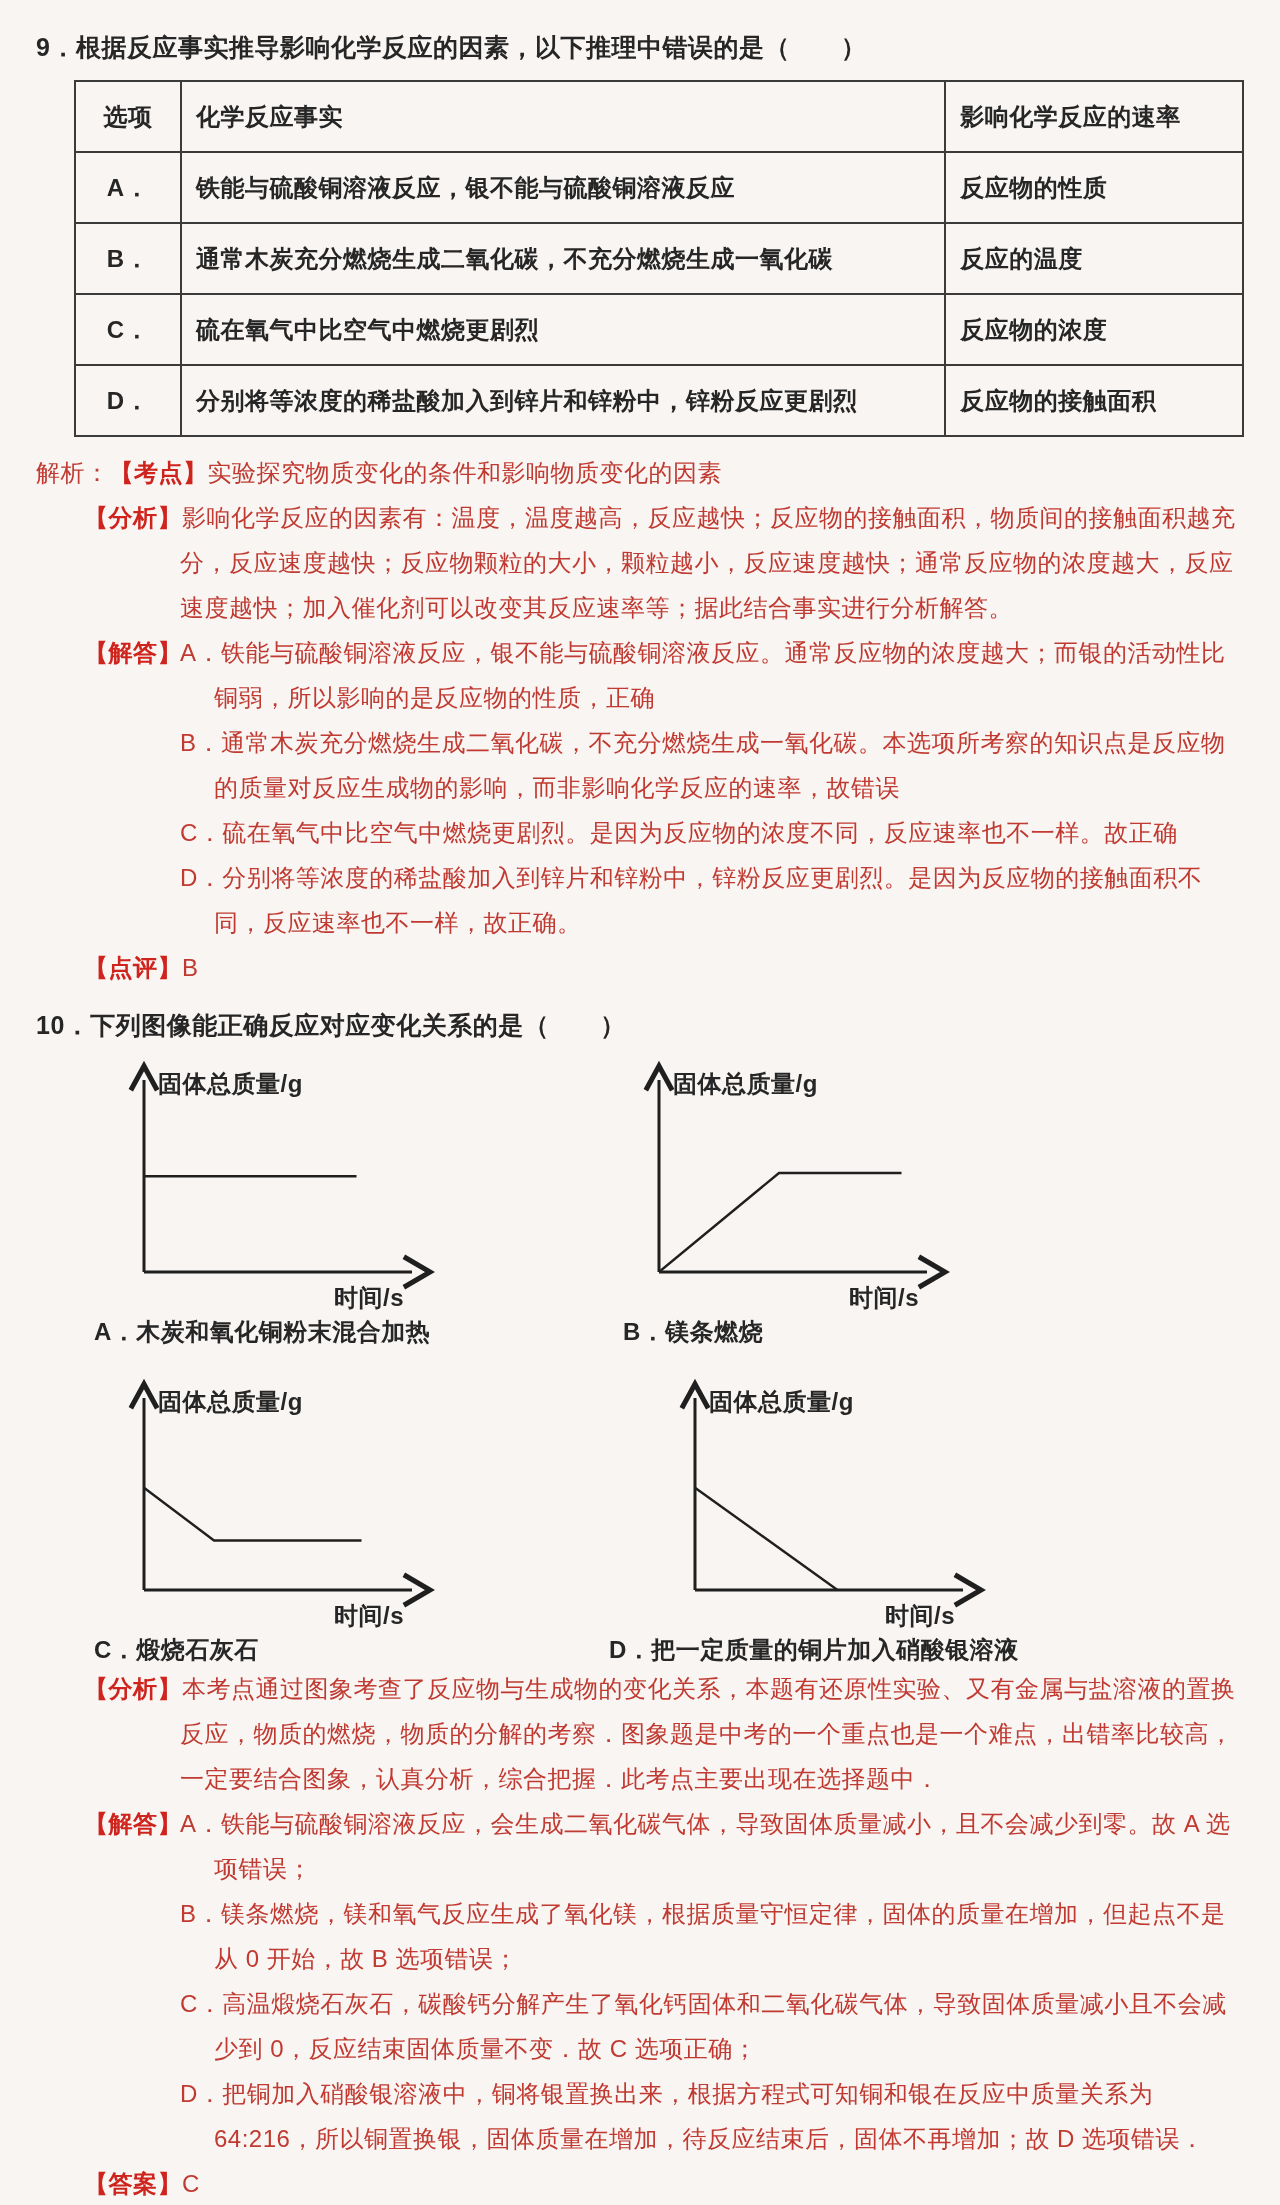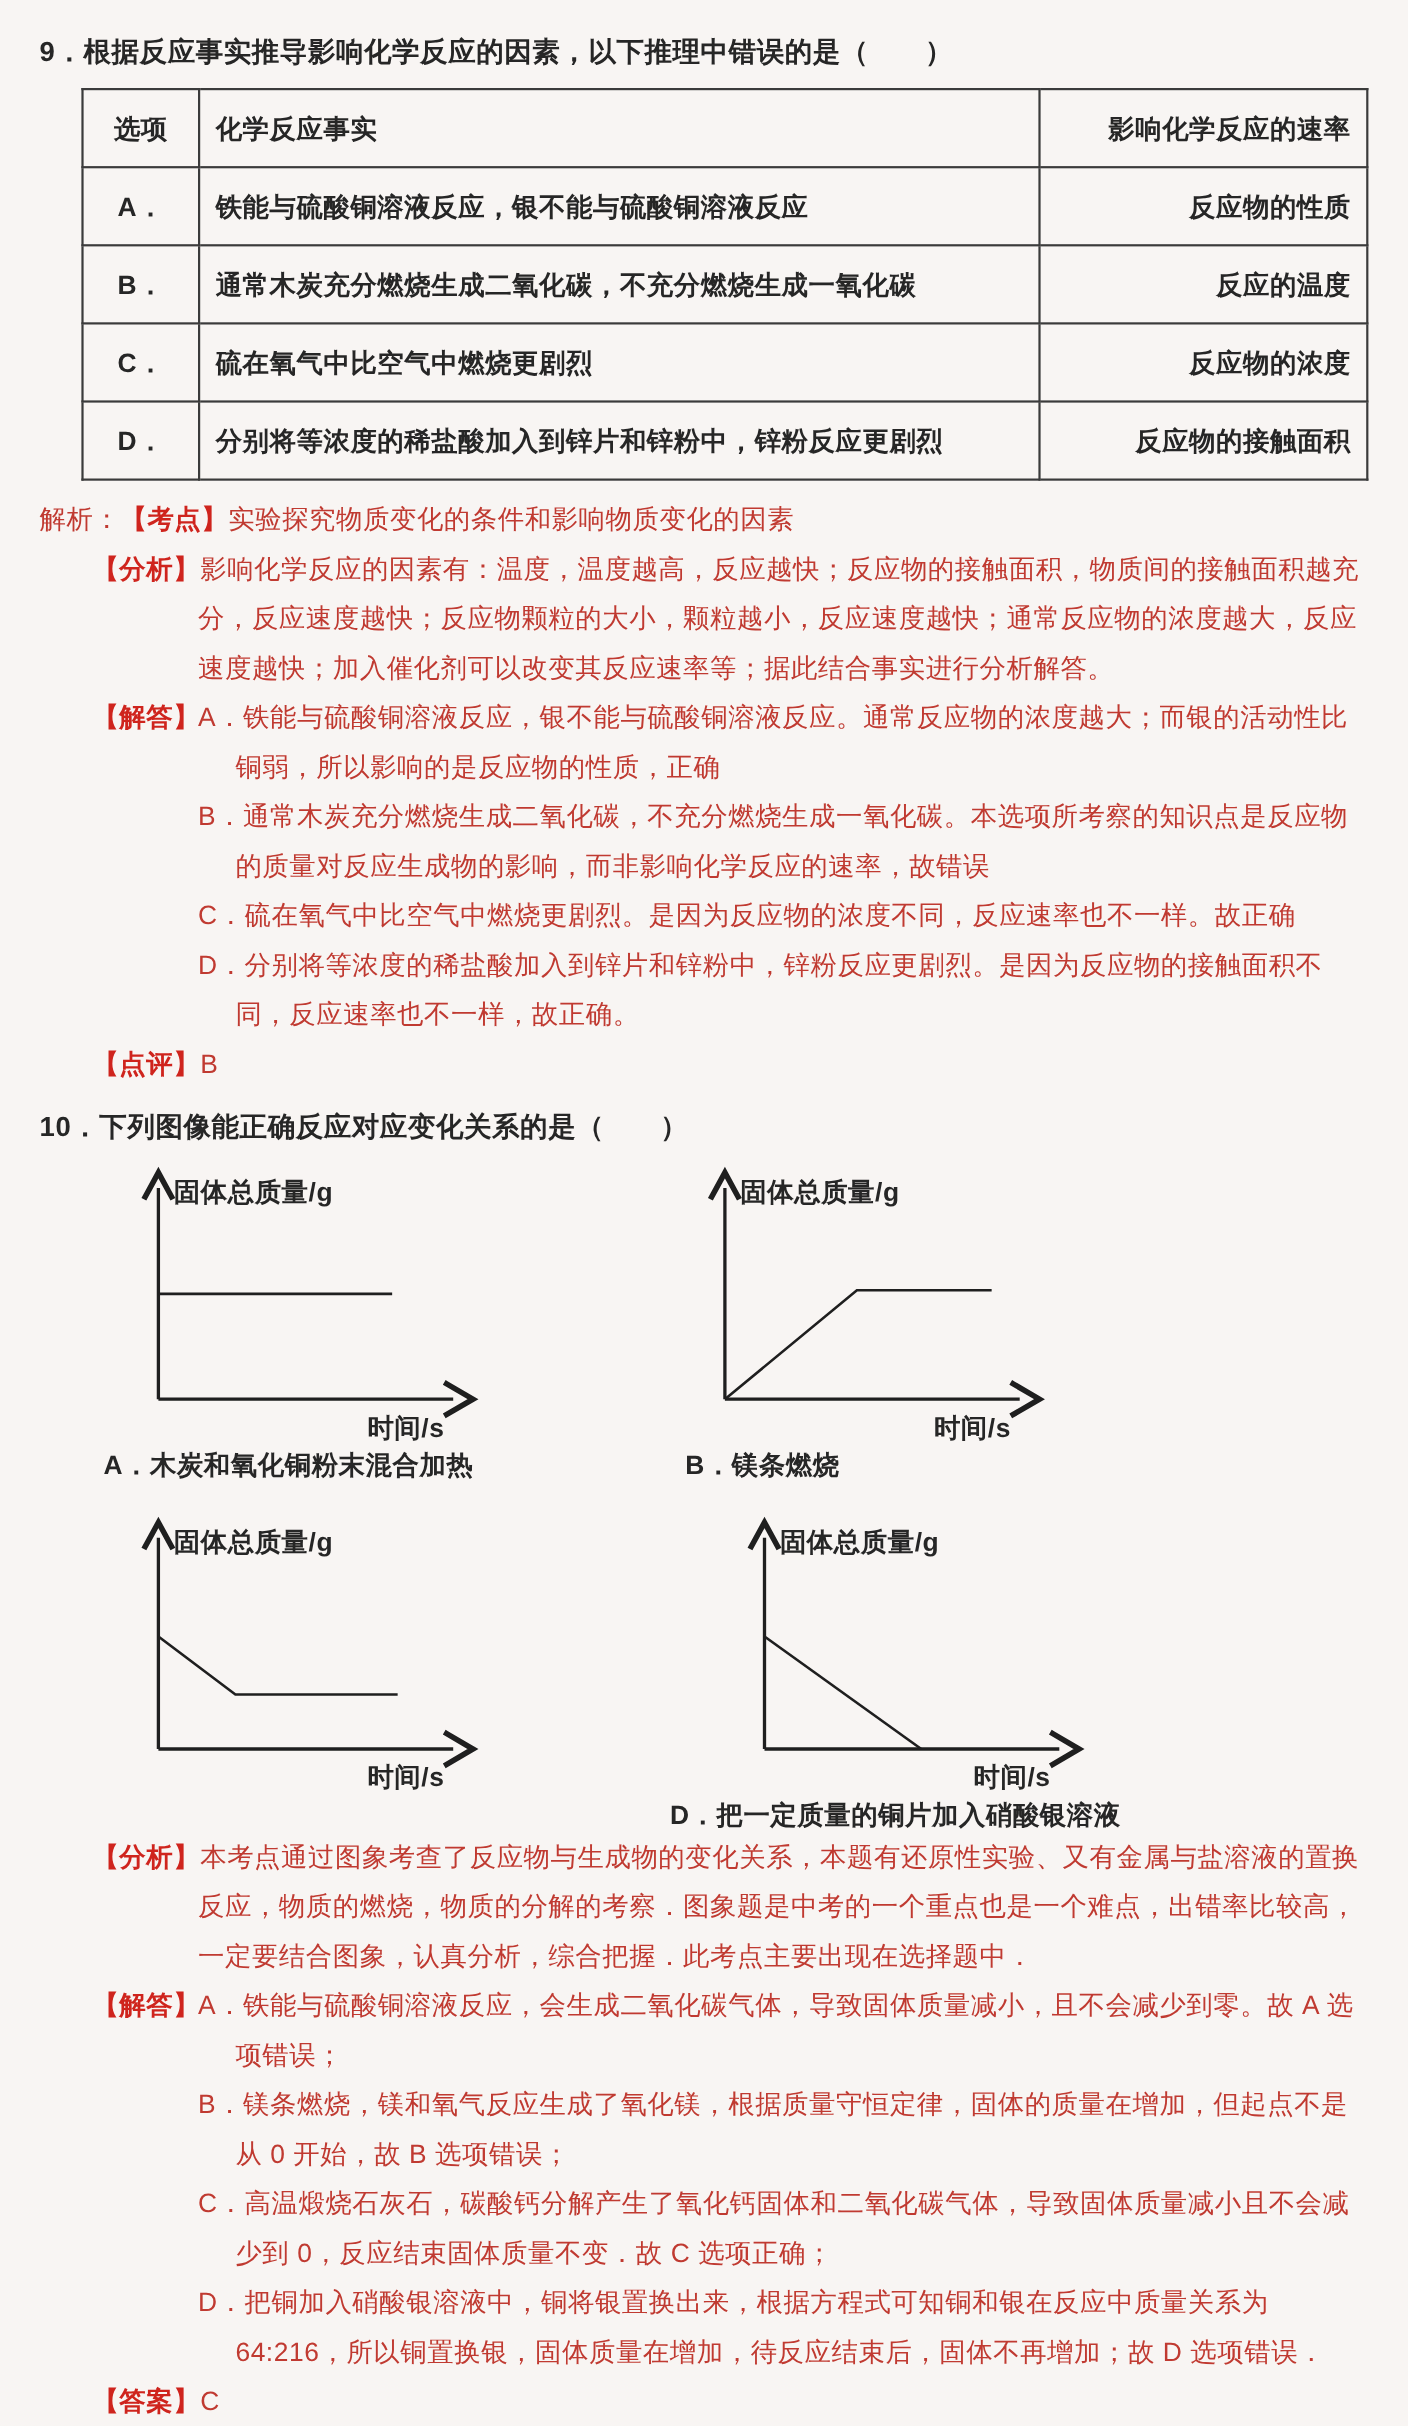--- a/index.html
+++ b/index.html
@@ -19,21 +19,21 @@
 
   
   table.qtable{border-collapse:collapse;margin:14px 0 0 38px;table-layout:fixed;}
   .qtable th,.qtable td{
     border:2px solid var(--tb);
     font-size:24px;font-weight:600;color:var(--ink);
     padding:0 14px;height:45px;text-align:left;white-space:nowrap;overflow:hidden;
   }
   .qtable .c-opt{width:92px;text-align:center;padding:12px;}
   .qtable .c-fact{width:762px;}
-  .qtable .c-rate{width:286px;text-align:right;}
+  .qtable .c-rate{width:286px;}
 
   
   .red{color:var(--red);}
   .tag{color:var(--redtag);font-weight:700;}
   .ana{font-size:24px;line-height:45px;font-weight:500;}
   .jiexi{margin:13px 0 0 0;}
   .hang{margin:0 0 0 48px;padding-left:96px;text-indent:-96px;}
   .jieda{position:relative;margin-left:48px;}
   .jieda > .tag{position:absolute;left:0;top:0;line-height:45px;font-size:24px;}
   .jieda .items{margin-left:96px;}
@@ -149,20 +149,21 @@
     <figure class="chart">
       <svg class="plot" width="360" height="258" viewBox="0 0 360 258">
         <line class="axis" x1="50" y1="26" x2="50" y2="218"></line>
         <polyline class="arrow" points="38,34 50,12 62,34"></polyline>
         <line class="axis" x1="50" y1="218" x2="318" y2="218"></line>
         <polyline class="arrow" points="312,204 336,218 312,232"></polyline>
         <text x="64" y="38">固体总质量/g</text>
         <text x="240" y="252">时间/s</text>
         <polyline class="dataline" points="50,115.7 120,168.5 267.5,168.5"></polyline>
       </svg>
+      <figcaption>C．煅烧石灰石</figcaption>
     </figure>
 
     <figure class="chart">
       <svg class="plot off36" width="360" height="258" viewBox="0 0 360 258">
         <line class="axis" x1="50" y1="26" x2="50" y2="218"></line>
         <polyline class="arrow" points="38,34 50,12 62,34"></polyline>
         <line class="axis" x1="50" y1="218" x2="318" y2="218"></line>
         <polyline class="arrow" points="312,204 336,218 312,232"></polyline>
         <text x="64" y="38">固体总质量/g</text>
         <text x="240" y="252">时间/s</text>

